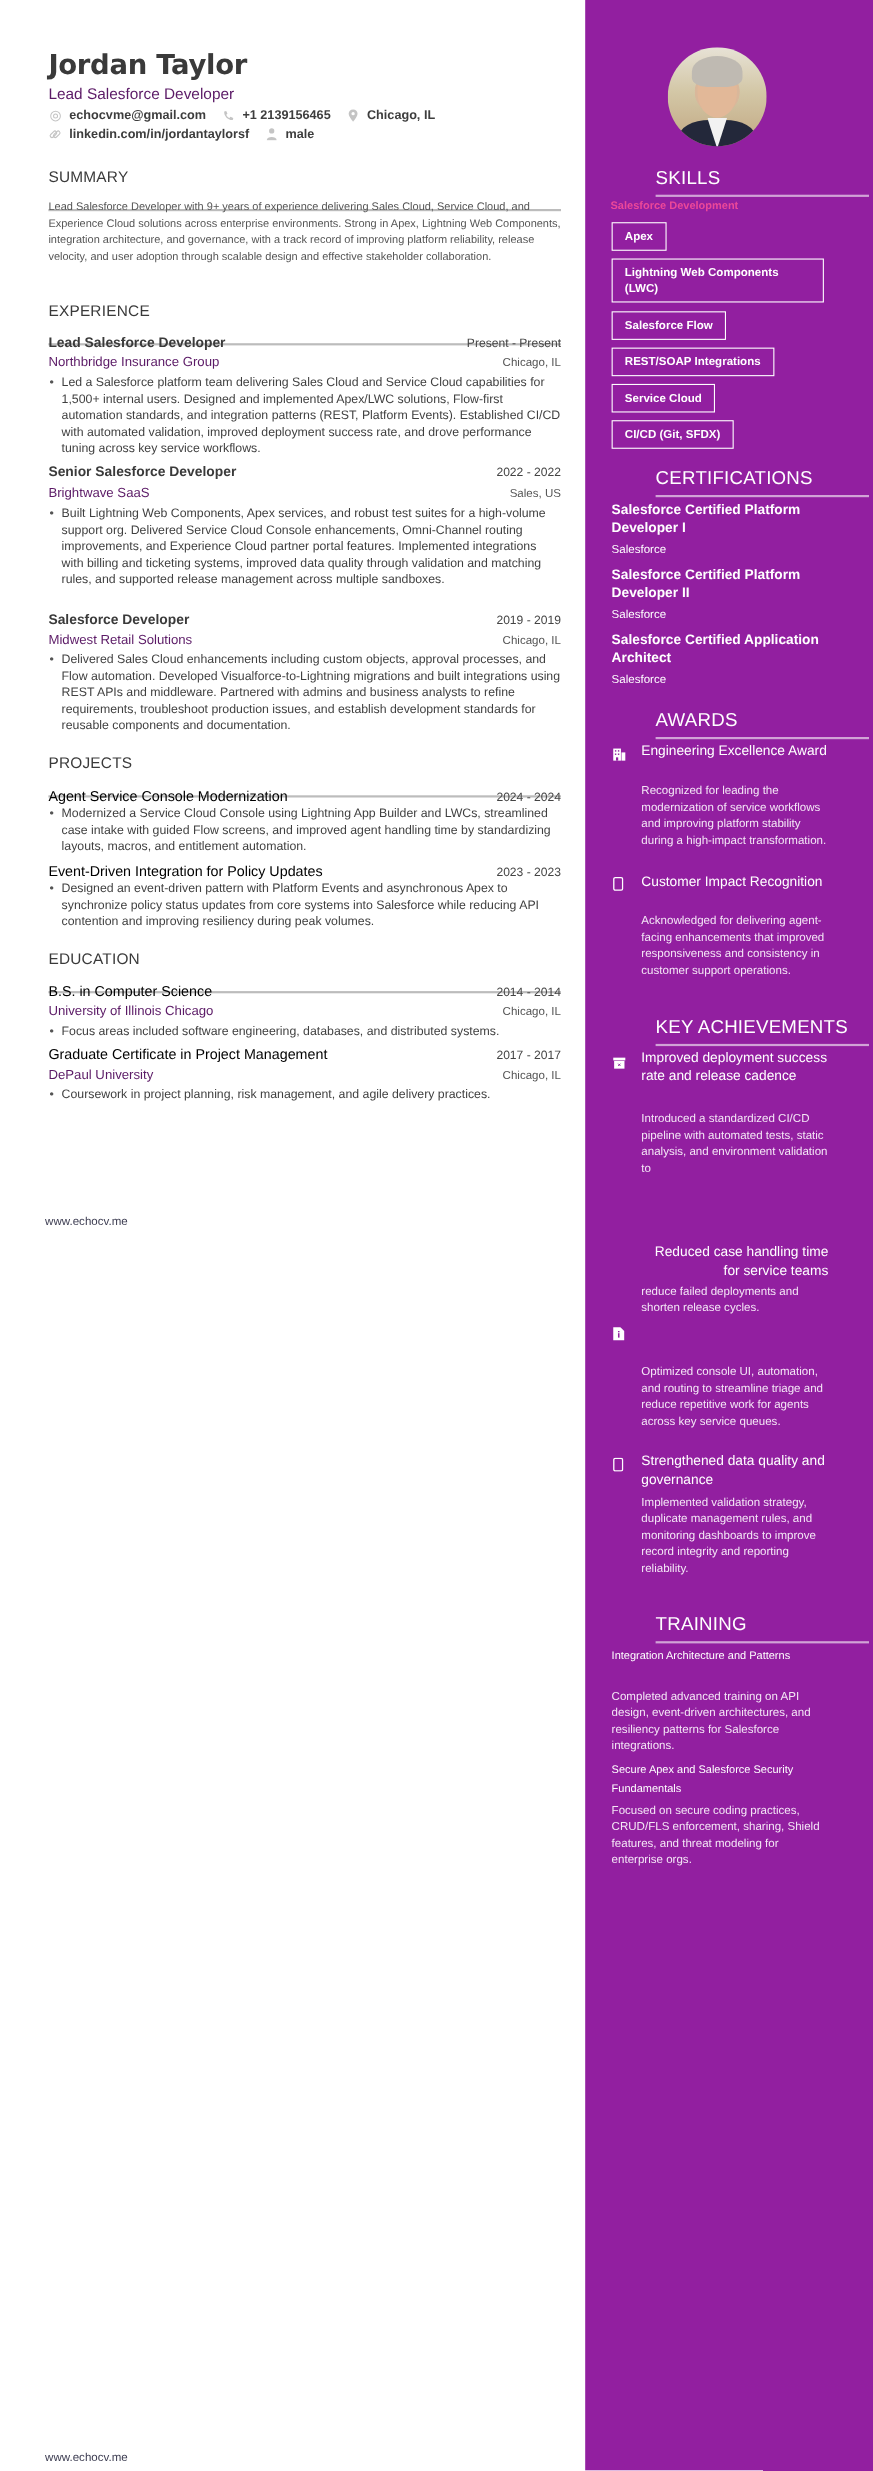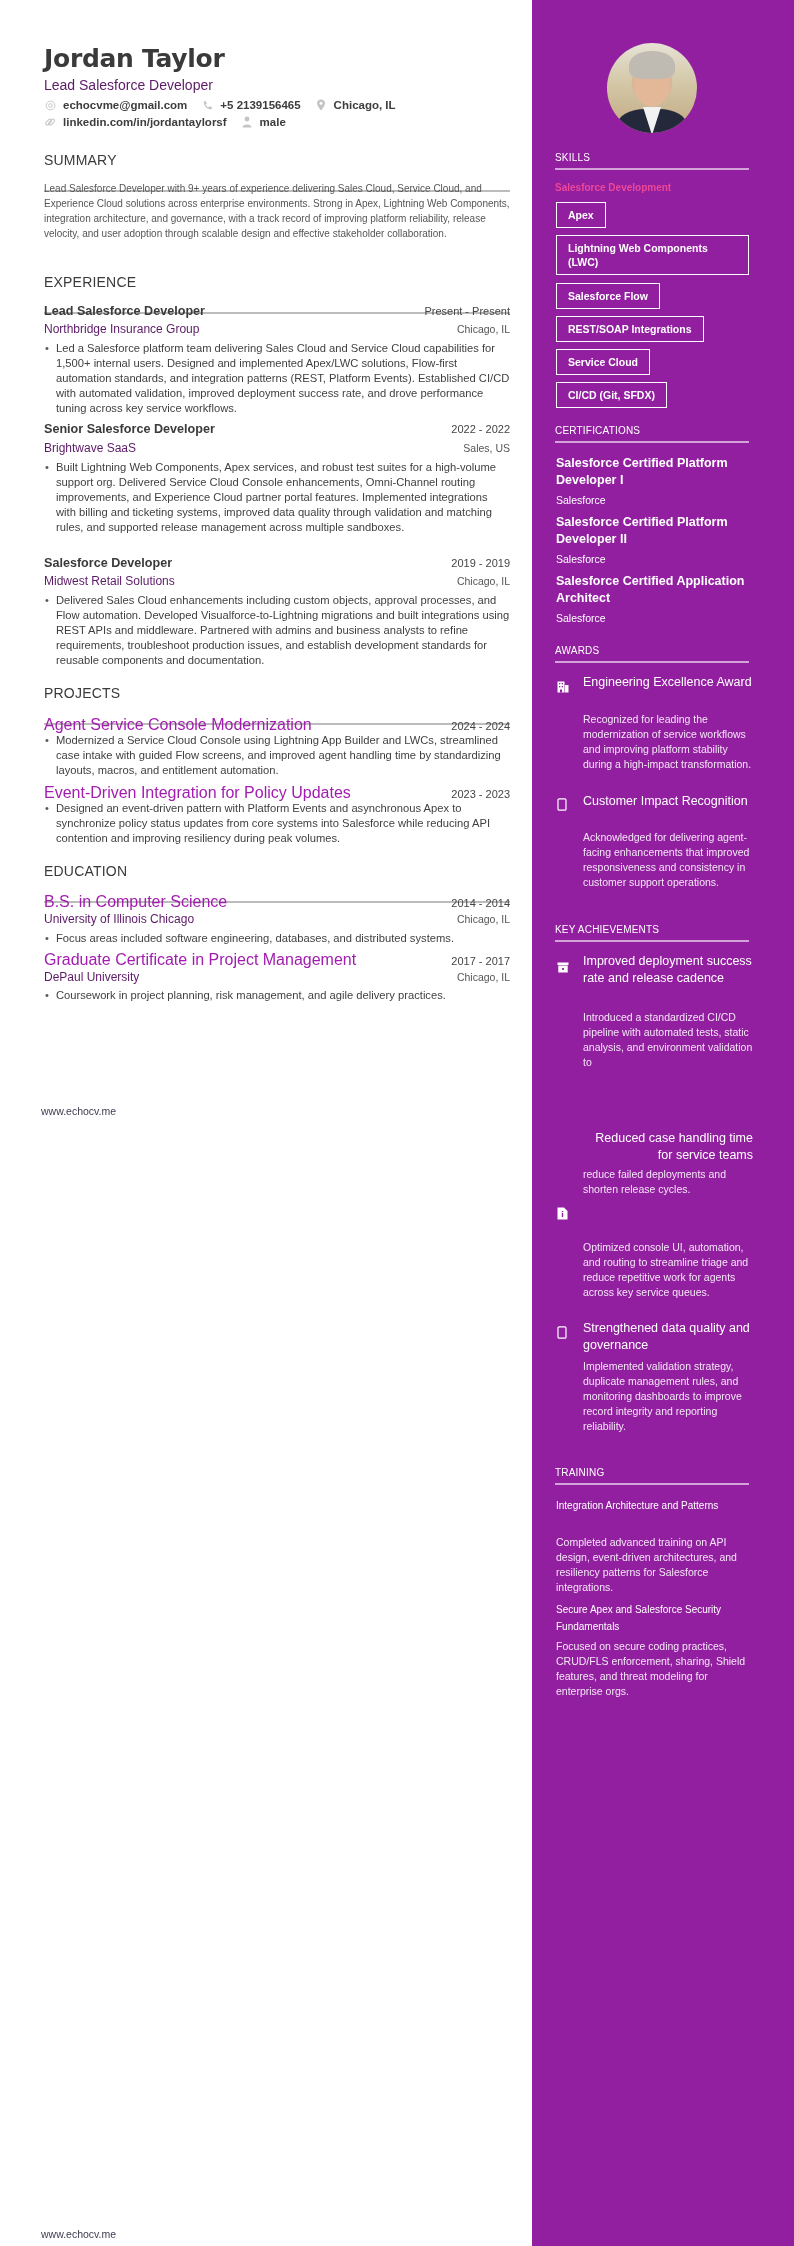--- a/index.html
+++ b/index.html
@@ -14,37 +14,37 @@
     .title { position: absolute; top: 77px; left: 0; font-size: 14px; color: #5b1a66; }
     .contact-row { position: absolute; left: 0; display: flex; align-items: center; font-size: 11.5px; font-weight: bold; color: #3d3d3d; white-space: nowrap; }
     .contact-row .ci { display: inline-flex; align-items: center; margin-right: 14px; }
     .contact-row .ico { width: 12px; height: 12px; margin-right: 7px; display: inline-flex; align-items: center; justify-content: center; color: #bdbdbd; font-size: 11px; }
 
     .sec-title { position: absolute; left: 0; width: 466px; font-size: 14px; color: #3a3a3a; letter-spacing: 0.2px; padding-bottom: 22px; border-bottom: 2px solid #bcbcbc; }
     .summary { position: absolute; left: 0; width: 466px; font-size: 10px; line-height: 15px; color: #555; }
 
     .entry-head { position: absolute; left: 0; width: 466px; display: flex; justify-content: space-between; align-items: baseline; }
     .entry-role { font-size: 12.6px; font-weight: bold; color: #3a3a3a; }
-    .entry-role.light { font-weight: normal; font-size: 16px; color: #a21caf; }
+    .entry-role.light { font-weight: normal; font-size: 13px; color: #000000; }
     .entry-date { font-size: 11px; color: #444; }
     .entry-org { font-size: 12px; color: #5b1a66; }
     .entry-loc { font-size: 10.5px; color: #555; }
     .bullet { position: absolute; left: 0; width: 466px; font-size: 11.2px; line-height: 15px; color: #3f3f3f; padding-left: 12px; }
     .bullet::before { content: "•"; position: absolute; left: 1px; top: 0; color: #555; }
 
     .footer { position: absolute; left: 41px; font-size: 10.5px; color: #3d3d52; }
 
     .photo { position: absolute; left: 607px; top: 43px; width: 90px; height: 90px; border-radius: 50%; overflow: hidden; background: radial-gradient(circle at 50% 45%, #f1d9c4 0 22%, #d9b79a 23% 30%, transparent 31%), linear-gradient(180deg, #e7e2d6 0%, #d3c7a6 45%, #c1a782 100%); }
     .photo .hair { position: absolute; left: 22px; top: 8px; width: 46px; height: 28px; border-radius: 50% 50% 30% 30%; background: #bfbab2; }
     .photo .face { position: absolute; left: 27px; top: 18px; width: 36px; height: 46px; border-radius: 45% 45% 50% 50%; background: #e2b898; }
     .photo .suit { position: absolute; left: 10px; top: 66px; width: 70px; height: 40px; border-radius: 40% 40% 0 0; background: #23283a; }
     .photo .shirt { position: absolute; left: 36px; top: 64px; width: 18px; height: 28px; background: #f2f2f2; clip-path: polygon(0 0, 100% 0, 50% 100%); }
 
     .r { position: absolute; left: 555px; width: 194px; color: #ffffff; }
-    .r-title { font-size: 10px; color: #fff; letter-spacing: 0.2px; padding-bottom: 5px; border-bottom: 2px solid #d1a3d6; }
+    .r-title { font-size: 17px; color: #fff; letter-spacing: 0.2px; padding-bottom: 5px; border-bottom: 2px solid #d1a3d6; margin-left: 41px; }
     .r-sub { font-size: 10px; font-weight: bold; color: #ec4899; }
     .skill-tag { position: absolute; left: 556px; border: 1.5px solid #ffffff; color: #fff; font-size: 10.5px; font-weight: bold; padding: 5px 11px; line-height: 14px; }
     .cert-name { position: absolute; left: 556px; width: 194px; font-size: 12.5px; font-weight: bold; line-height: 17px; color: #fff; }
     .cert-issuer { position: absolute; left: 556px; font-size: 10.5px; color: #fff; }
     .aw-ico { position: absolute; left: 557px; width: 12px; height: 14px; color: #fff; }
     .aw-title { position: absolute; left: 583px; width: 170px; font-size: 12.5px; line-height: 17px; color: #fff; }
     .aw-desc { position: absolute; left: 583px; width: 170px; font-size: 10.5px; line-height: 15px; color: #f4e6f6; }
     .tr-title { position: absolute; left: 556px; width: 194px; font-size: 10px; line-height: 17px; color: #fff; }
     .tr-desc { position: absolute; left: 556px; width: 196px; font-size: 10.5px; line-height: 15px; color: #f4e6f6; }
   </style>
@@ -66,21 +66,21 @@
           </svg>
       </span>
       <span>echocvme@gmail.com</span>
     </span>
     <span class="ci">
       <span class="ico">
         <svg width="11" height="11" viewBox="0 0 12 12">
             <path d="M2 1.5 L4 1 L5.2 3.8 L4 4.8 C4.6 6.4 5.6 7.4 7.2 8 L8.2 6.8 L11 8 L10.5 10 C6 10.5 1.5 6 2 1.5 Z" fill="#c4c4c4"></path>
           </svg>
       </span>
-      <span>+5 2139156465</span>
+      <span>+1 2139156465</span>
     </span>
     <span class="ci">
       <span class="ico">
         <svg width="10" height="12" viewBox="0 0 10 12">
             <path d="M5 0.5 C2.5 0.5 1 2.3 1 4.3 C1 7 5 11.5 5 11.5 C5 11.5 9 7 9 4.3 C9 2.3 7.5 0.5 5 0.5 Z" fill="#c4c4c4"></path>
             <circle cx="5" cy="4.3" r="1.5" fill="#fff"></circle>
           </svg>
       </span>
       <span>Chicago, IL</span>
     </span>

